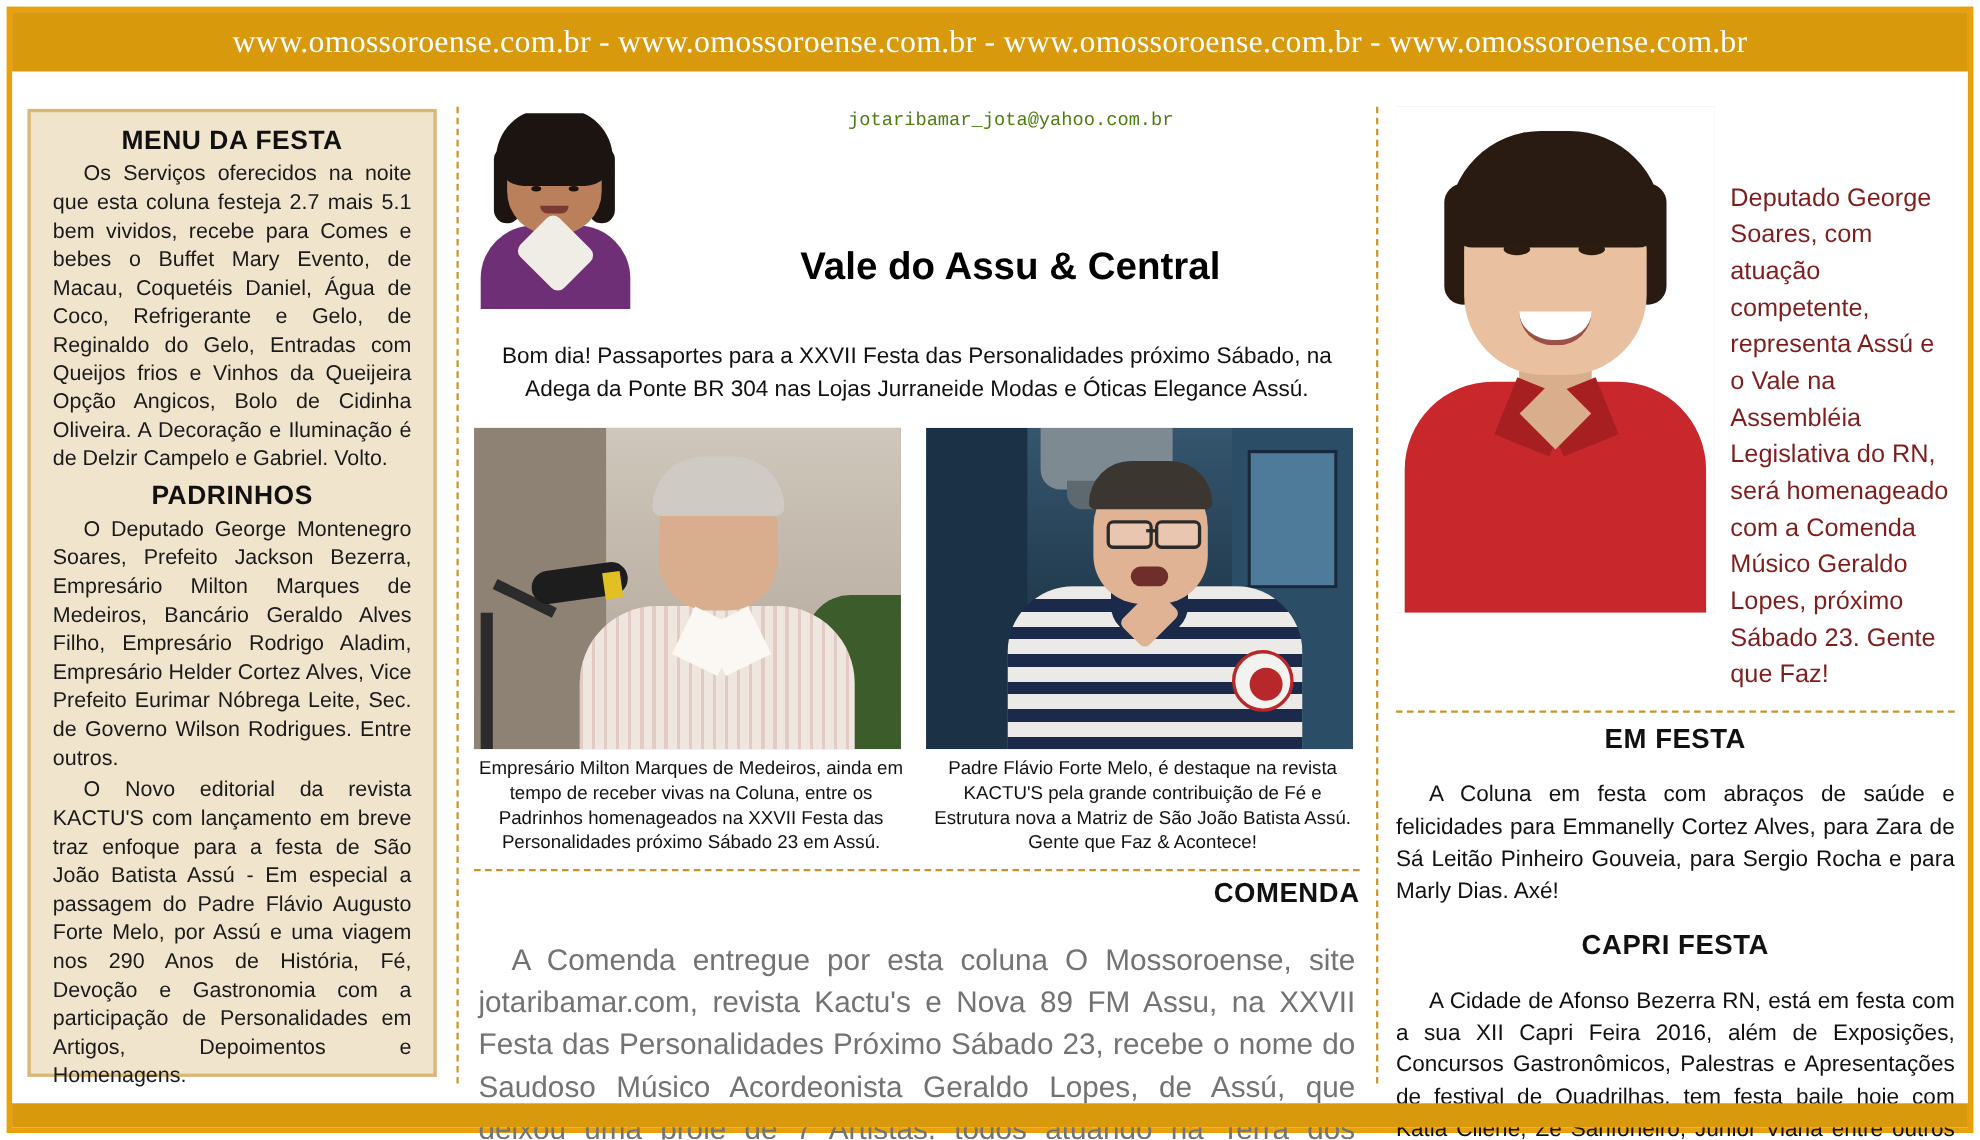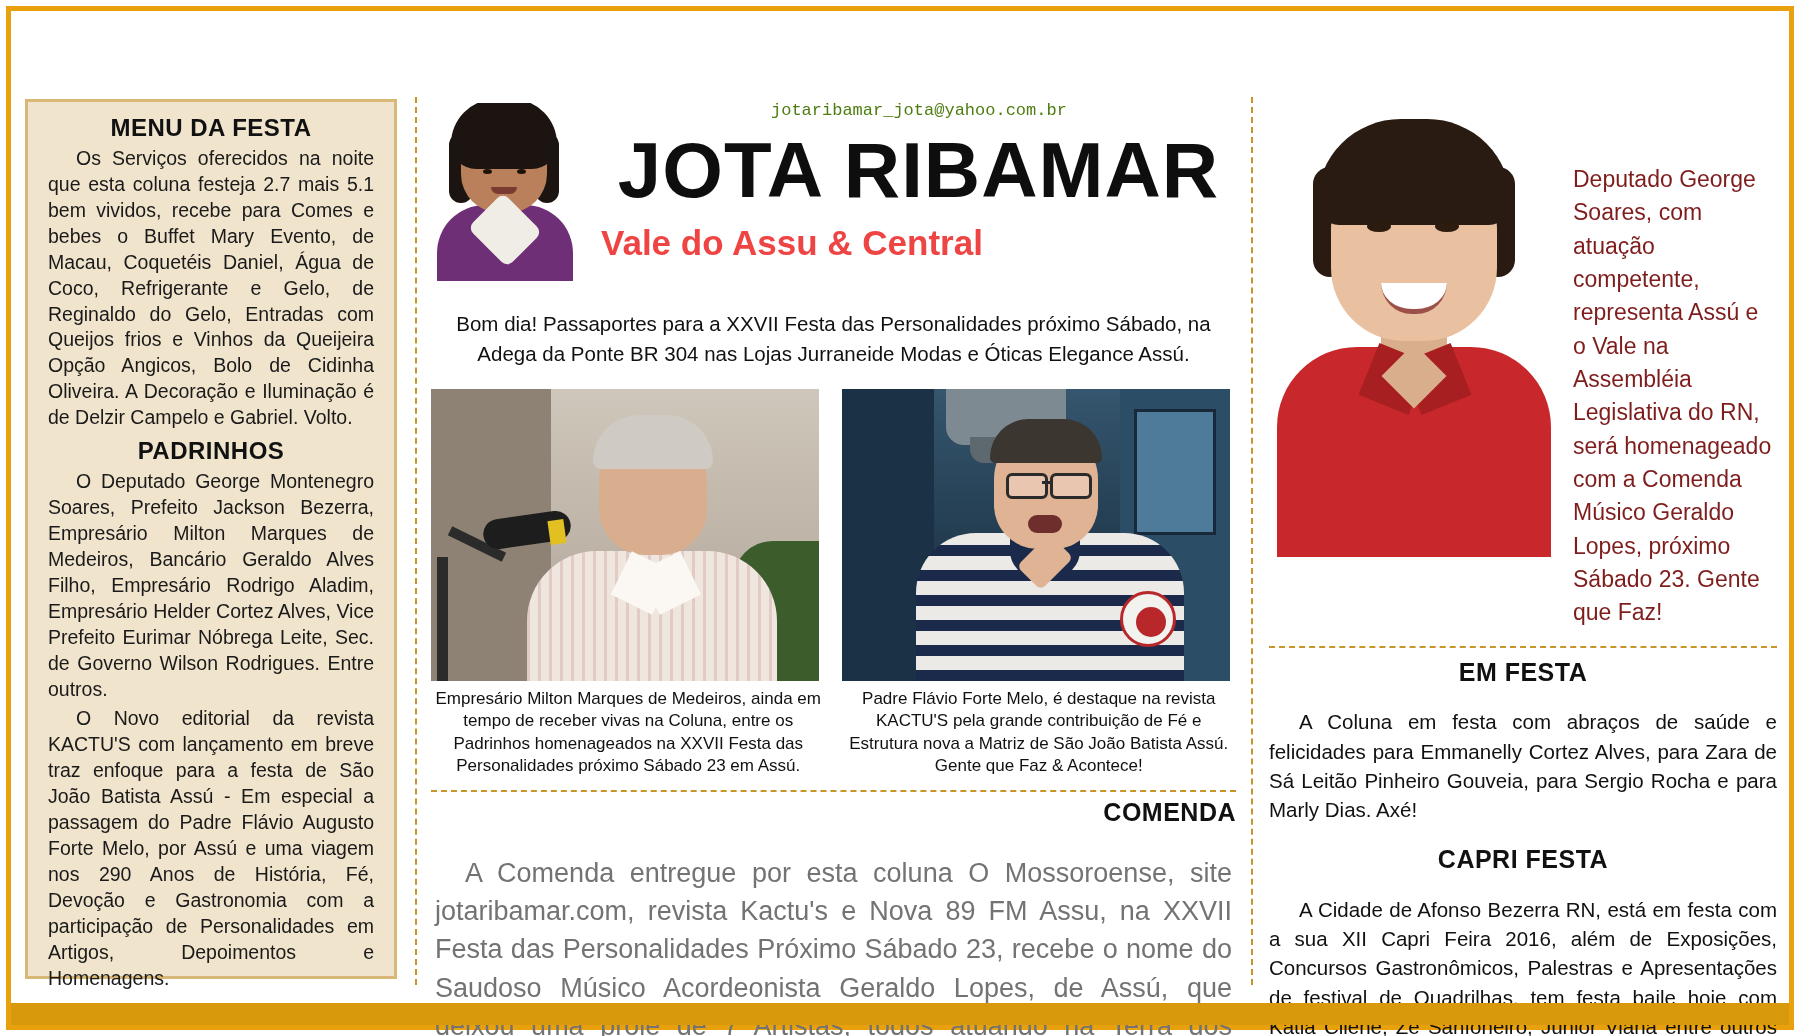--- a/index.html
+++ b/index.html
@@ -152,24 +152,24 @@
     font-size: 78px;
     letter-spacing: 1px;
     color: #0e0e0e;
     line-height: 1;
   }
   .subtitle {
     position: absolute;
     left: 170px;
     top: 128px;
     width: 635px;
-    text-align: left;
+    text-align: center;
     font-weight: bold;
     font-size: 35px;
-    color: #ef4444;
+    color: #000000;
   }
   .lede {
     margin-top: 4px;
     text-align: center;
     font-size: 20.5px;
     line-height: 1.45;
     color: #111;
     padding: 0 6px;
   }
   .photos {
@@ -356,20 +356,21 @@
   .p3-collarL { position: absolute; left: 98px; bottom: 150px; width: 54px; height: 56px; background: #a81f22; transform: rotate(22deg); }
   .p3-collarR { position: absolute; left: 140px; bottom: 150px; width: 54px; height: 56px; background: #a81f22; transform: rotate(-22deg); }
   .p3-vneck { position: absolute; left: 122px; bottom: 158px; width: 46px; height: 46px; background: #d9ae8d; transform: rotate(45deg); }
 </style>
 </head>
 <body>
 
 <div class="page">
   <div class="frame"></div>
 
+  <div class="topbar">www.omossoroense.com.br - www.omossoroense.com.br - www.omossoroense.com.br - www.omossoroense.com.br</div>
 
   <div class="content">
 
     <div class="left-col">
       <div class="lc-head first">MENU DA FESTA</div>
       <p class="lc-body">Os Serviços oferecidos na noite que esta coluna festeja 2.7 mais 5.1 bem vividos, recebe para Comes e bebes o Buffet Mary Evento, de Macau, Coquetéis Daniel, Água de Coco, Refrigerante e Gelo, de Reginaldo do Gelo, Entradas com Queijos frios e Vinhos da Queijeira Opção Angicos, Bolo de Cidinha Oliveira. A Decoração e Iluminação é de Delzir Campelo e Gabriel. Volto.</p>
 
       <div class="lc-head">PADRINHOS</div>
       <p class="lc-body">O Deputado George Montenegro Soares, Prefeito Jackson Bezerra, Empresário Milton Marques de Medeiros, Bancário Geraldo Alves Filho, Empresário Rodrigo Aladim, Empresário Helder Cortez Alves, Vice Prefeito Eurimar Nóbrega Leite, Sec. de Governo Wilson Rodrigues. Entre outros.</p>
 
@@ -388,21 +389,20 @@
           <div class="mast-hair2"></div>
           <div class="mast-hair3"></div>
           <div class="mast-face"></div>
           <div class="mast-hair"></div>
           <div class="mast-eye" style="left:52px; top:66px;"></div>
           <div class="mast-eye" style="left:86px; top:66px;"></div>
           <div class="mast-mouth"></div>
           <div class="mast-collar"></div>
         </div>
         <div class="email">jotaribamar_jota@yahoo.com.br</div>
-        <div class="title">JOTA RIBAMAR</div>
         <div class="subtitle">Vale do Assu &amp; Central</div>
       </div>
 
       <p class="lede">Bom dia! Passaportes para a XXVII Festa das Personalidades próximo Sábado, na Adega da Ponte BR 304 nas Lojas Jurraneide Modas e Óticas Elegance Assú.</p>
 
       <div class="photos">
         <div class="photo-box">
           <div class="photo">
             <div class="p1-wall"></div>
             <div class="p1-door"></div>

